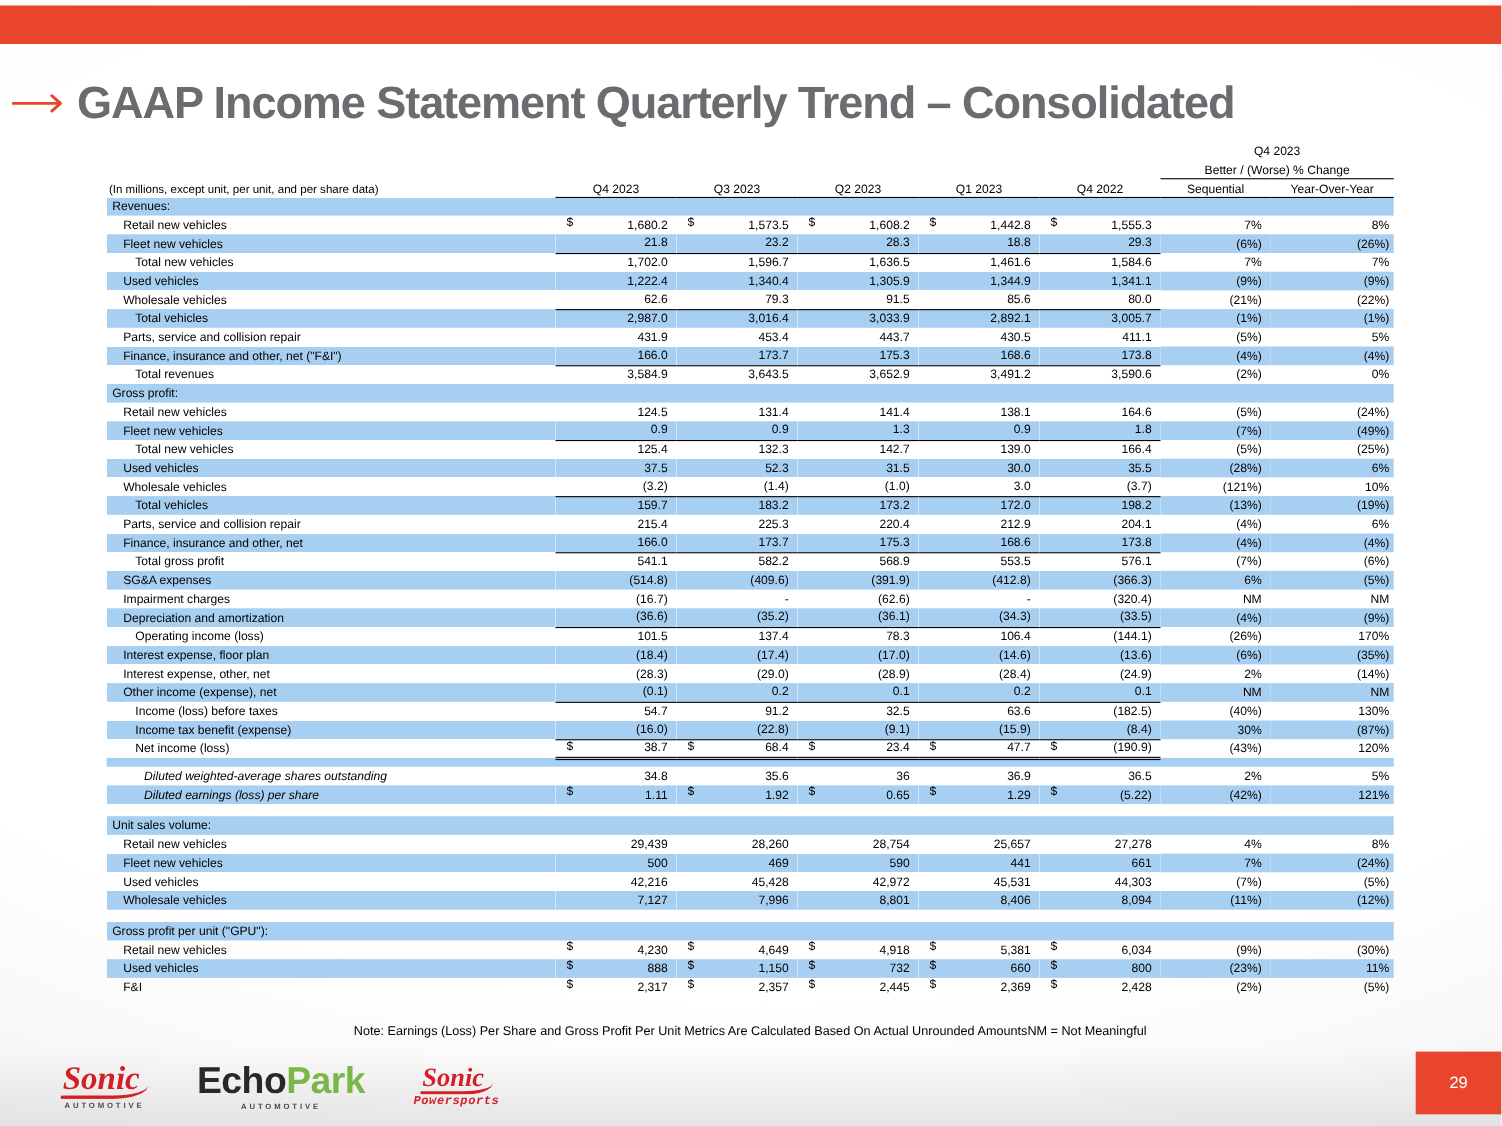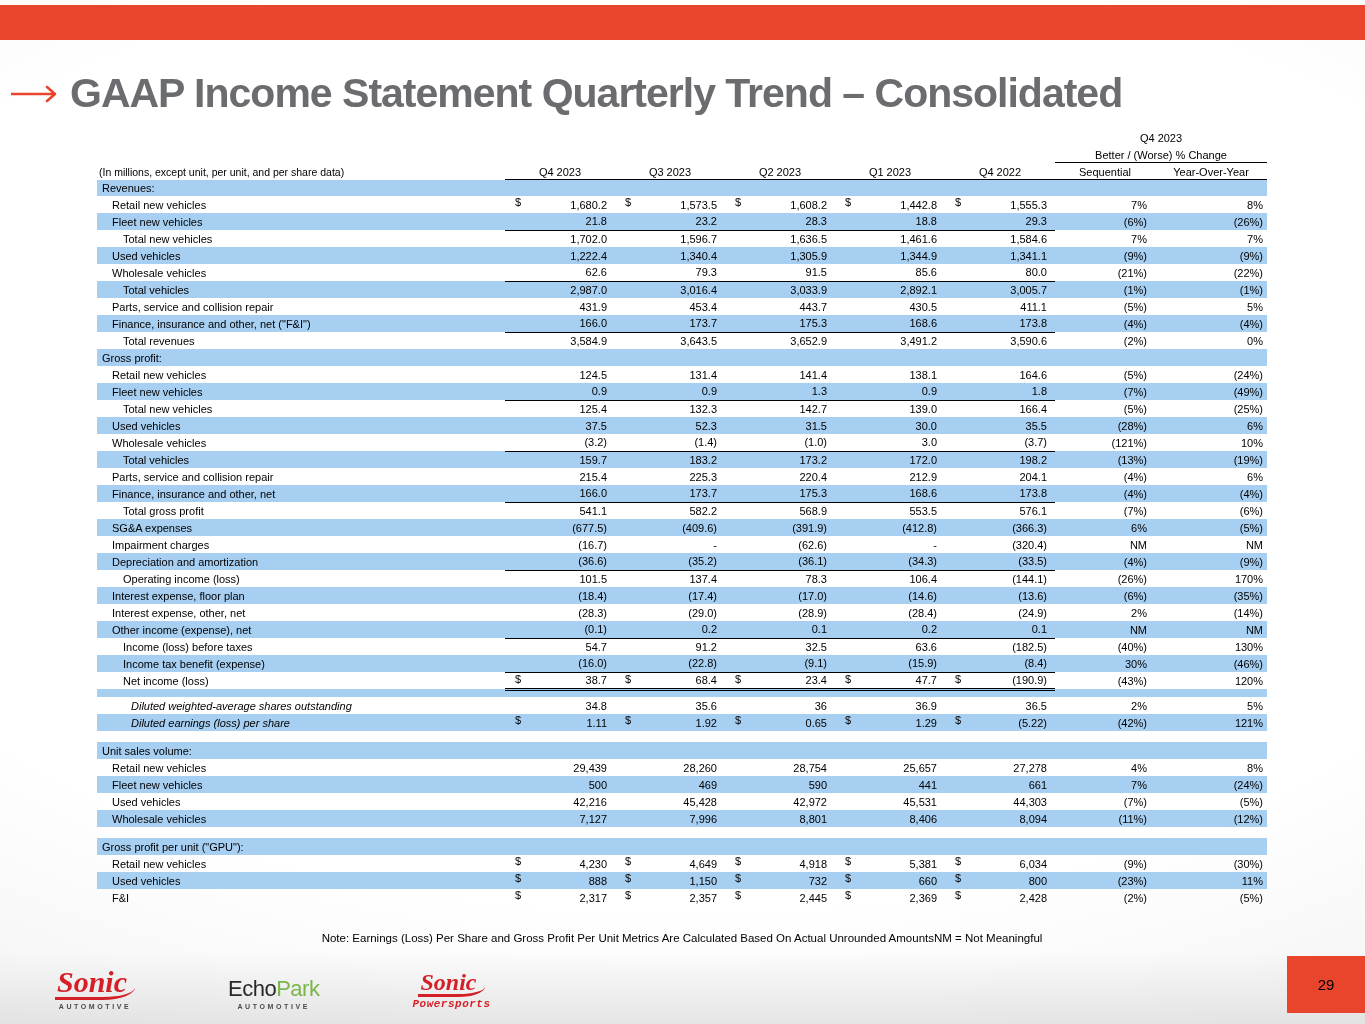--- a/index.html
+++ b/index.html
@@ -40,32 +40,32 @@
   td.val.uu{border-bottom:3px double #000;}
   td.pct{text-align:right;padding-right:8px;}
   td.pct.yoy{padding-right:4px;}
   tr.gap td{height:11px;}
   tr.spacer td{height:8px;}
 
   .note-row{position:absolute;top:932px;left:97px;width:1170px;display:flex;justify-content:center;font-size:11.5px;}
 
   .footer{position:absolute;left:0;bottom:0;width:100%;height:72px;
           background:linear-gradient(180deg, rgba(222,222,222,0) 0%, rgba(205,205,205,0.45) 100%);}
-  .logos{position:absolute;left:55px;bottom:14px;display:flex;align-items:flex-end;gap:93px;}
+  .logos{position:absolute;left:55px;bottom:14px;display:flex;align-items:center;gap:44px;}
   .logo{display:flex;flex-direction:column;align-items:center;line-height:1;}
   .sonic-script{font-family:"Liberation Serif",serif;font-style:italic;font-weight:bold;color:#D51F26;
                 font-size:30px;line-height:28px;border-bottom:3px solid #D51F26;padding:0 8px 1px 2px;border-radius:0 0 40% 0;}
   .logo-sub{font-size:7px;letter-spacing:2.6px;color:#4a4a4a;margin-top:3px;font-weight:bold;}
-  .echopark-main{font-size:22px;font-weight:normal;letter-spacing:-0.5px;}
+  .echopark-main{font-size:34px;font-weight:bold;letter-spacing:-0.5px;}
   .echopark-main .echo{color:#26282a;}
   .echopark-main .park{color:#7AB648;}
   .sonic-script.small{font-size:24px;line-height:22px;}
   .powersports-sub{font-size:11px;font-weight:bold;font-style:italic;color:#D51F26;margin-top:2px;letter-spacing:0.5px;font-family:Liberation Mono, monospace;}
   .page-box{position:absolute;right:0;bottom:11px;width:78px;height:57px;background:var(--accent);
-            color:#000000;display:flex;align-items:center;justify-content:center;font-size:15px;}
+            color:#ffffff;display:flex;align-items:center;justify-content:center;font-size:15px;}
 </style>
 </head>
 <body>
 
 <div class="slide">
 
   <div class="top-bar"></div>
 
   <div class="title-row">
     <span class="arrow-wrap">
@@ -291,21 +291,21 @@
             <td class="val"><span class="dollar"></span><span class="num">541.1</span></td>
             <td class="val"><span class="dollar"></span><span class="num">582.2</span></td>
             <td class="val"><span class="dollar"></span><span class="num">568.9</span></td>
             <td class="val"><span class="dollar"></span><span class="num">553.5</span></td>
             <td class="val"><span class="dollar"></span><span class="num">576.1</span></td>
             <td class="pct seq">(7%)</td>
             <td class="pct yoy">(6%)</td>
           </tr>
           <tr class="shaded">
             <td class="label ind1">SG&amp;A expenses</td>
-            <td class="val"><span class="dollar"></span><span class="num">(677.5)</span></td>
+            <td class="val"><span class="dollar"></span><span class="num">(514.8)</span></td>
             <td class="val"><span class="dollar"></span><span class="num">(409.6)</span></td>
             <td class="val"><span class="dollar"></span><span class="num">(391.9)</span></td>
             <td class="val"><span class="dollar"></span><span class="num">(412.8)</span></td>
             <td class="val"><span class="dollar"></span><span class="num">(366.3)</span></td>
             <td class="pct seq">6%</td>
             <td class="pct yoy">(5%)</td>
           </tr>
           <tr>
             <td class="label ind1">Impairment charges</td>
             <td class="val"><span class="dollar"></span><span class="num">(16.7)</span></td>
@@ -377,21 +377,21 @@
             <td class="pct yoy">130%</td>
           </tr>
           <tr class="shaded">
             <td class="label ind2">Income tax benefit (expense)</td>
             <td class="val u"><span class="dollar"></span><span class="num">(16.0)</span></td>
             <td class="val u"><span class="dollar"></span><span class="num">(22.8)</span></td>
             <td class="val u"><span class="dollar"></span><span class="num">(9.1)</span></td>
             <td class="val u"><span class="dollar"></span><span class="num">(15.9)</span></td>
             <td class="val u"><span class="dollar"></span><span class="num">(8.4)</span></td>
             <td class="pct seq">30%</td>
-            <td class="pct yoy">(46%)</td>
+            <td class="pct yoy">(87%)</td>
           </tr>
           <tr>
             <td class="label ind2">Net income (loss)</td>
             <td class="val uu"><span class="dollar">$</span><span class="num">38.7</span></td>
             <td class="val uu"><span class="dollar">$</span><span class="num">68.4</span></td>
             <td class="val uu"><span class="dollar">$</span><span class="num">23.4</span></td>
             <td class="val uu"><span class="dollar">$</span><span class="num">47.7</span></td>
             <td class="val uu"><span class="dollar">$</span><span class="num">(190.9)</span></td>
             <td class="pct seq">(43%)</td>
             <td class="pct yoy">120%</td>

